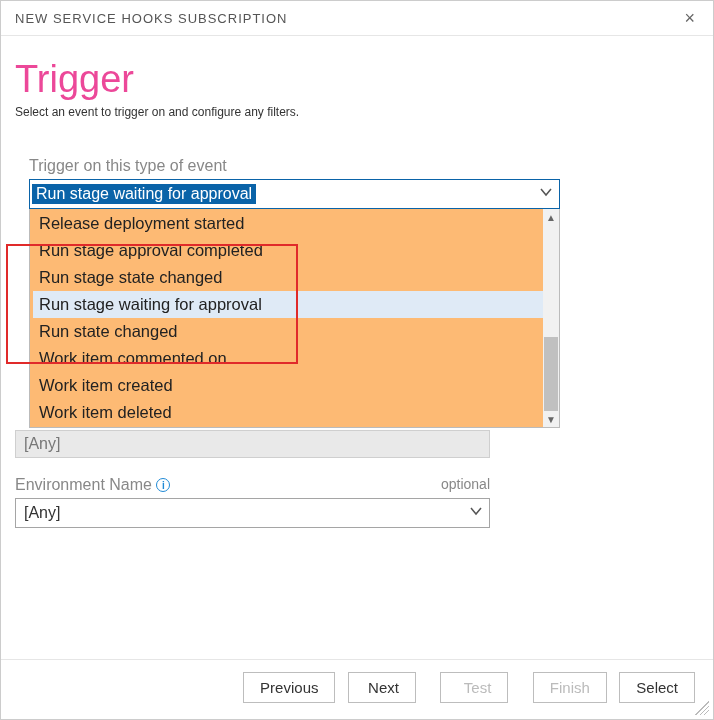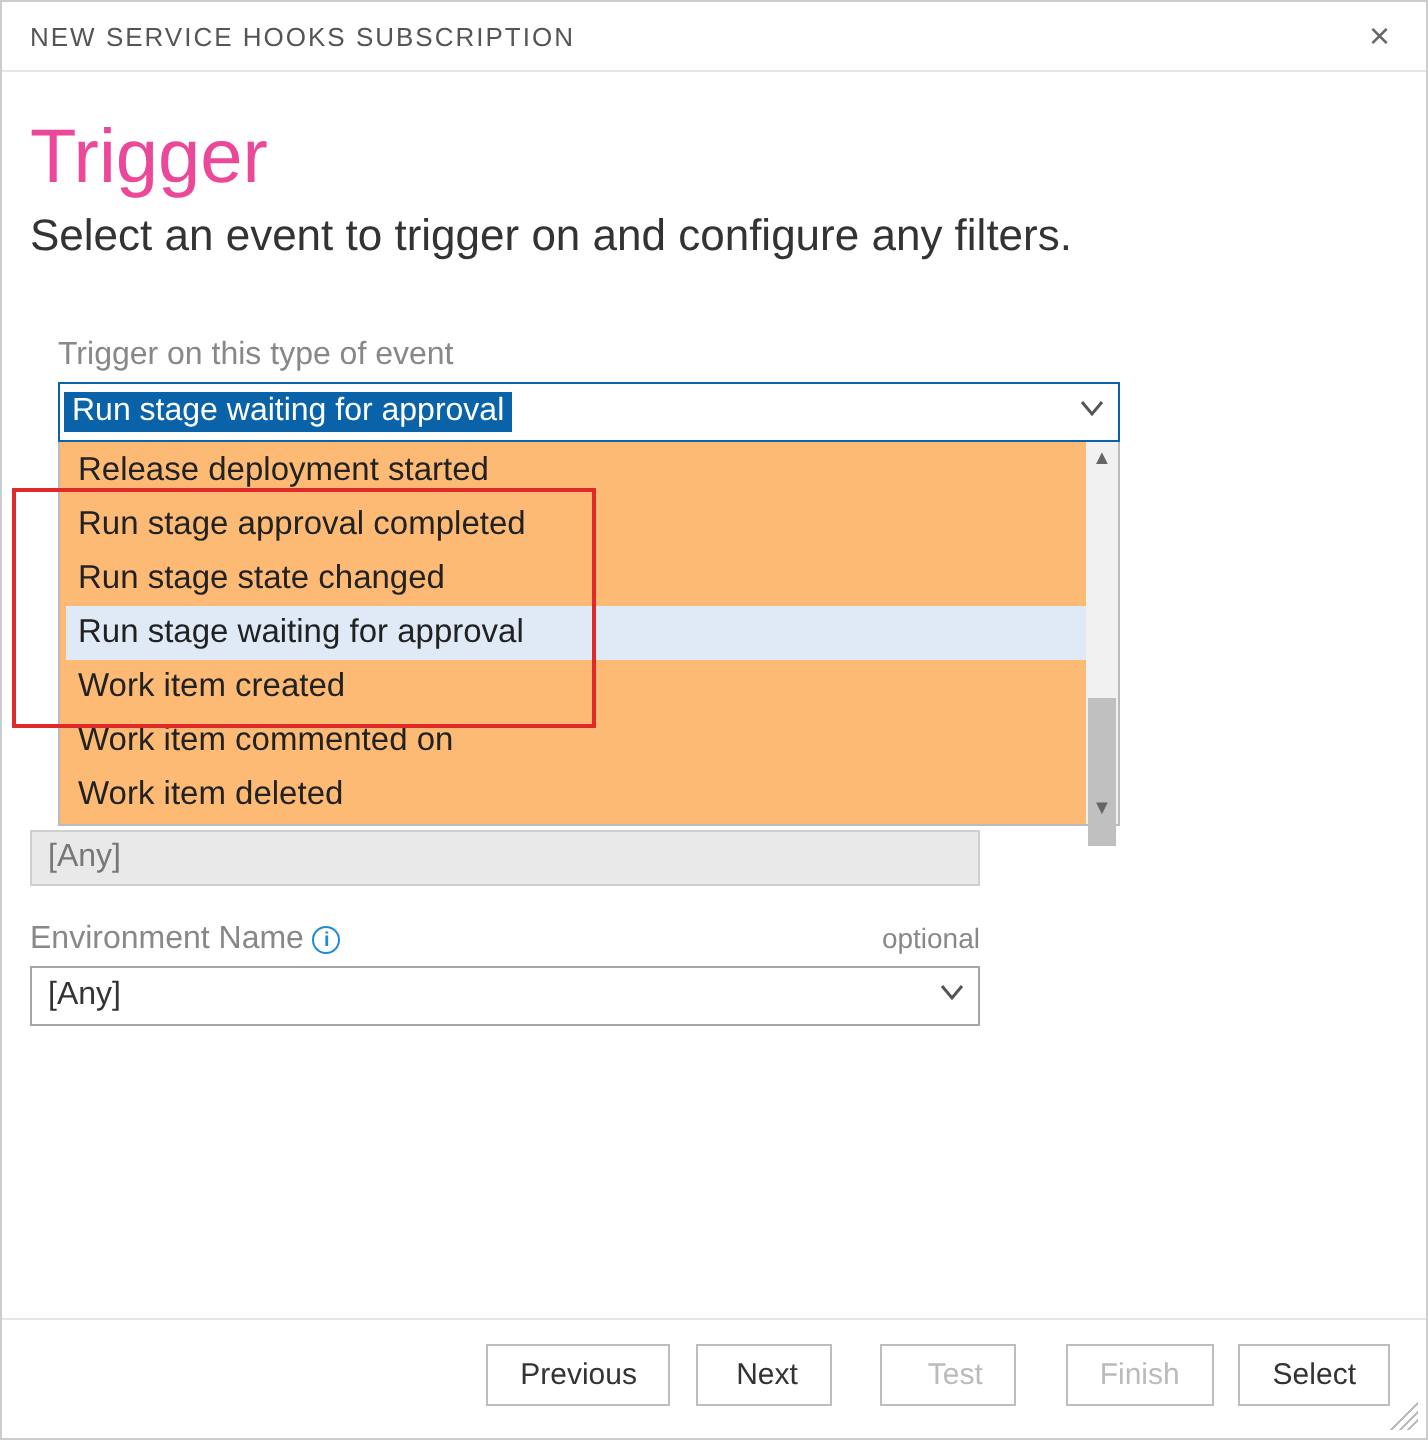--- a/index.html
+++ b/index.html
@@ -44,21 +44,21 @@
   .content {
     padding: 16px 20px 0 14px;
   }
   .heading {
     font-size: 38px;
     color: #ec4899;
     font-weight: 300;
     margin: 6px 0 4px 0;
   }
   .subheading {
-    font-size: 22px;
+    font-size: 12px;
     color: #333;
     margin-bottom: 38px;
   }
   .field-label {
     font-size: 16px;
     color: #888;
     margin-bottom: 4px;
   }
   .field-label .info-icon {
     display:inline-block;
@@ -250,22 +250,23 @@
             </svg>
         </span>
       </div>
 
       <div class="dropdown">
         <div class="dropdown-list" id="dd-list">
             <div class="dropdown-item">Release deployment started</div>
             <div class="dropdown-item">Run stage approval completed</div>
             <div class="dropdown-item">Run stage state changed</div>
             <div class="dropdown-item highlight">Run stage waiting for approval</div>
+            <div class="dropdown-item">Run state changed</div>
+            <div class="dropdown-item">Work item commented on</div>
             <div class="dropdown-item">Work item created</div>
-            <div class="dropdown-item">Work item commented on</div>
             <div class="dropdown-item">Work item deleted</div>
           </div>
         <div class="dd-scroll">
           <div class="arrow up">▲</div>
           <div class="thumb"></div>
           <div class="arrow down">▼</div>
         </div>
       </div>
     </div>
 

